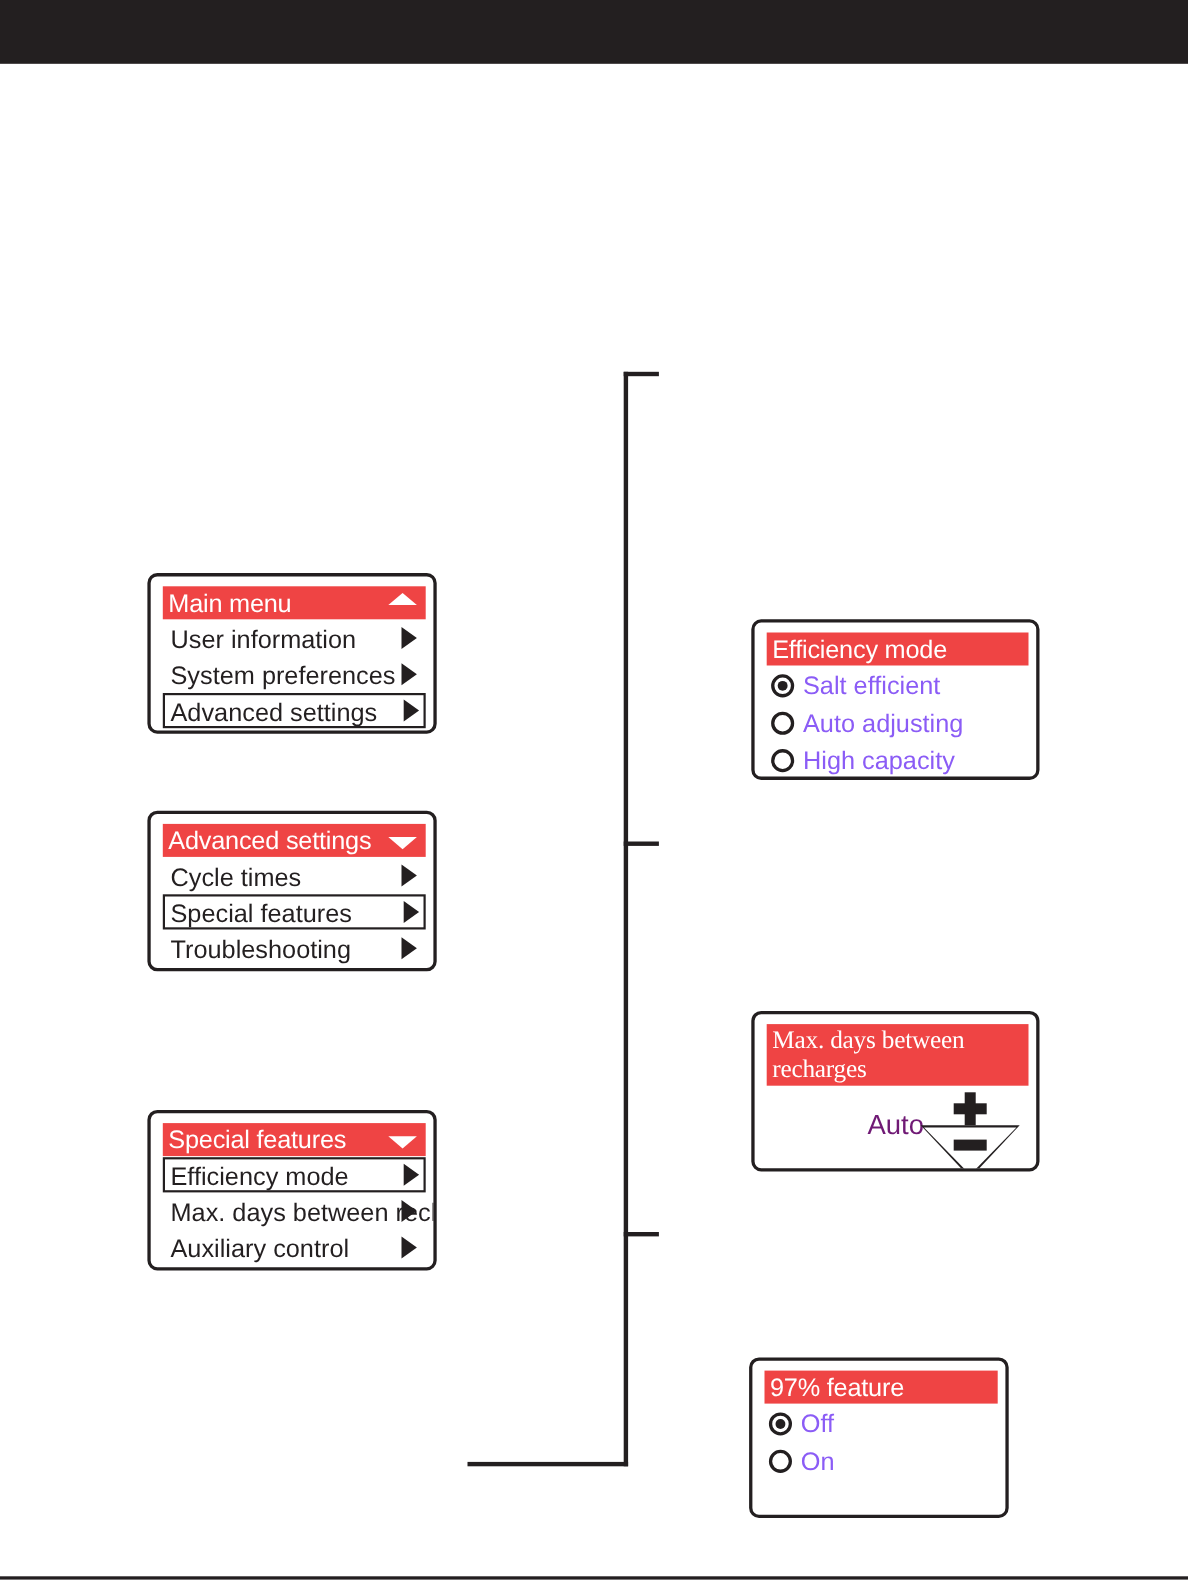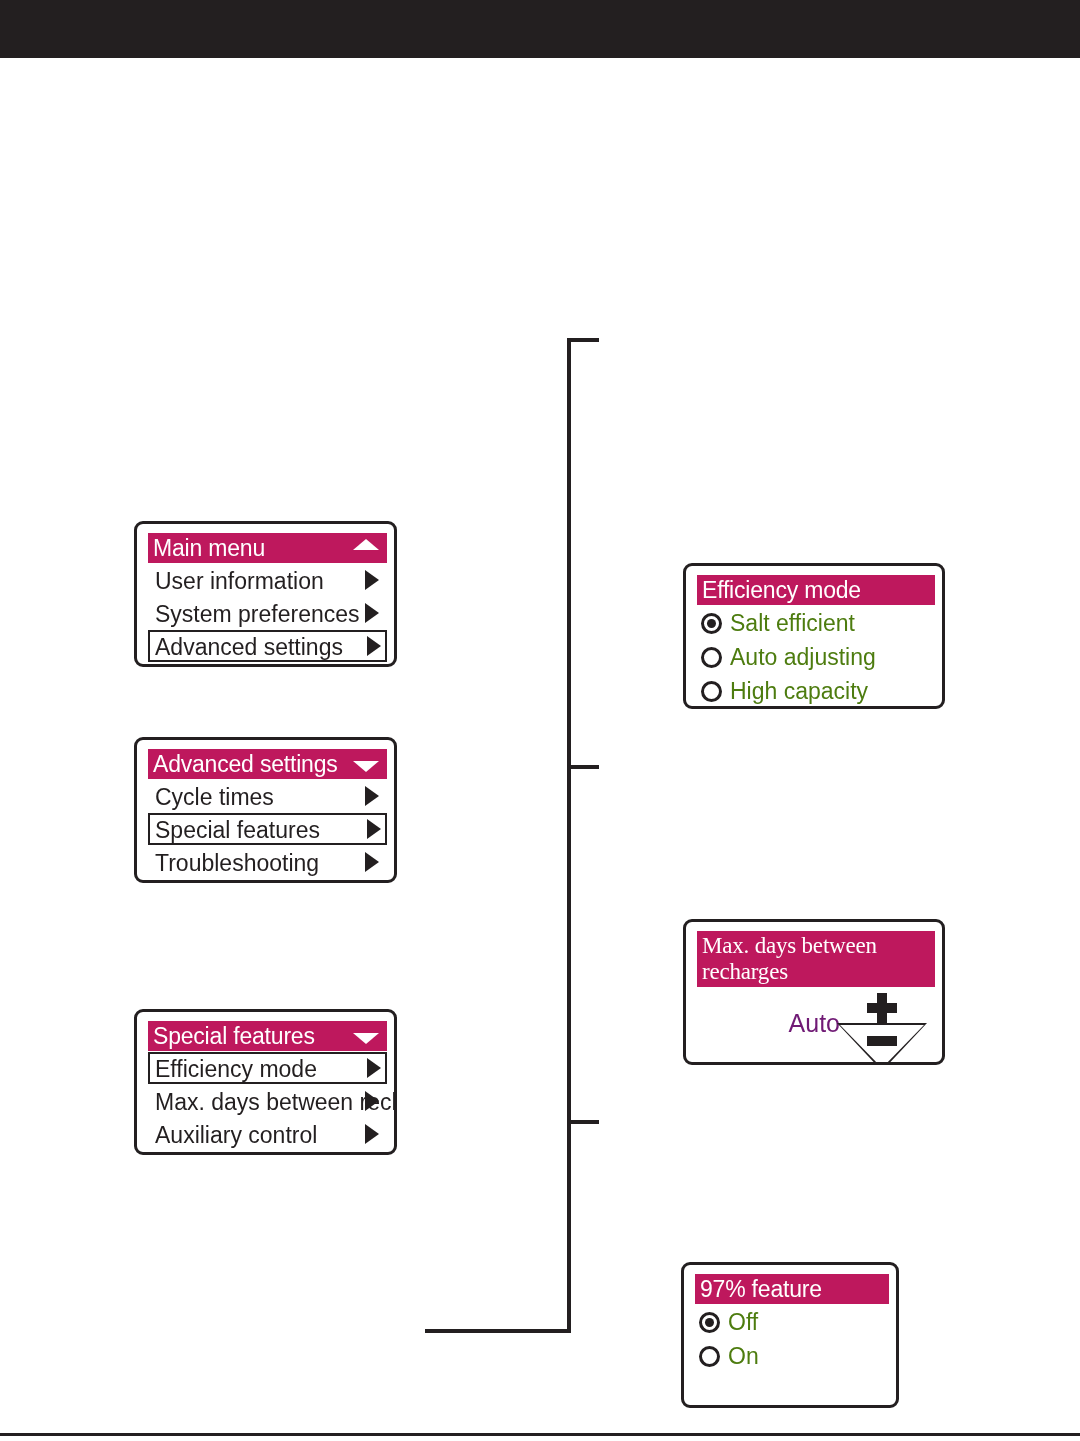--- a/index.html
+++ b/index.html
@@ -54,21 +54,21 @@
     position: absolute;
     left: 11px;
     top: 9px;
     right: 7px;
     bottom: 7px;
   }
 
   
   .scr-header {
     position: relative;
-    background: #be185d;
+    background: #ef4444;
     color: #ffffff;
     height: 30px;
     line-height: 30px;
     padding-left: 5px;
     font-size: 23px;
     letter-spacing: -0.2px;
     white-space: nowrap;
   }
   .scr-header.two-line {
     height: 54px;
@@ -126,21 +126,21 @@
   .menu-row.selected .arrow { right: 4px; }
 
   
   .radio-row {
     display: flex;
     align-items: center;
     height: 32px;
     padding-left: 4px;
     margin-top: 2px;
     font-size: 23px;
-    color: #4d7c0f;
+    color: #8b5cf6;
     white-space: nowrap;
   }
   .radio {
     box-sizing: border-box;
     width: 21px;
     height: 21px;
     border: 3px solid #231f20;
     border-radius: 50%;
     margin-right: 8px;
     flex: 0 0 auto;
@@ -327,21 +327,21 @@
       <span class="plus"></span>
       <span class="tri-minus">
         <span class="tri-outline"></span>
         <span class="tri-fill"></span>
         <span class="minus"></span>
       </span>
     </div>
   </div>
 </div>
 
-<div class="screen" style="left:681px; top:1262px; width:218px; height:146px;">
+<div class="screen" style="left:681px; top:1234px; width:236px; height:146px;">
   <div class="screen-inner">
     <div class="scr-header">
       <span class="hdr-text">97% feature</span>
     </div>
 
     <div class="radio-row">
       <span class="radio on"></span>
       <span>Off</span>
     </div>
     <div class="radio-row">

